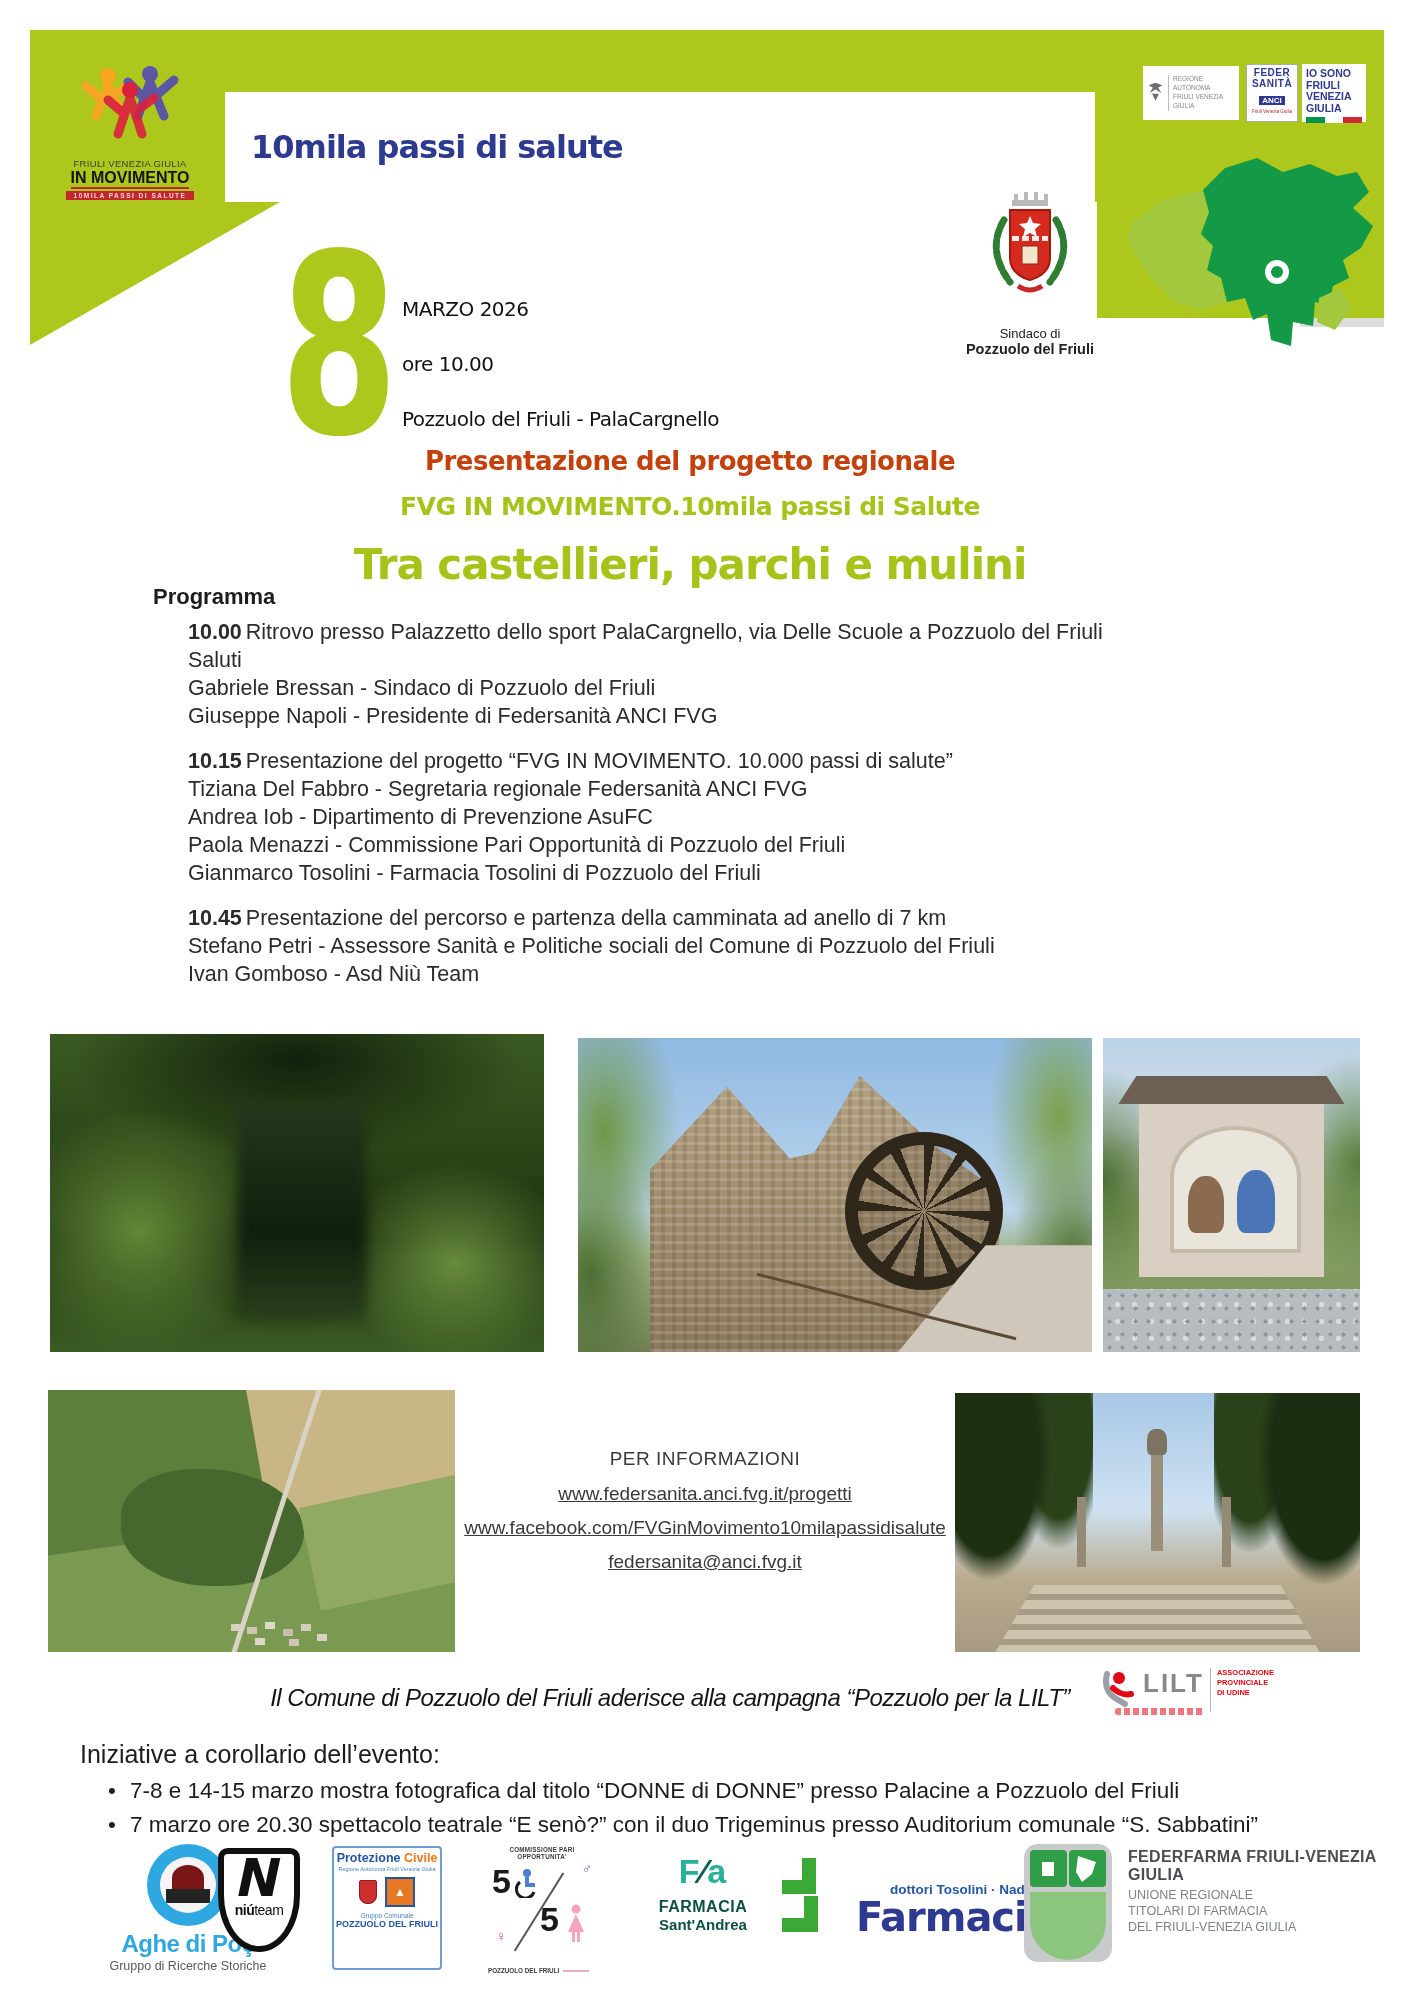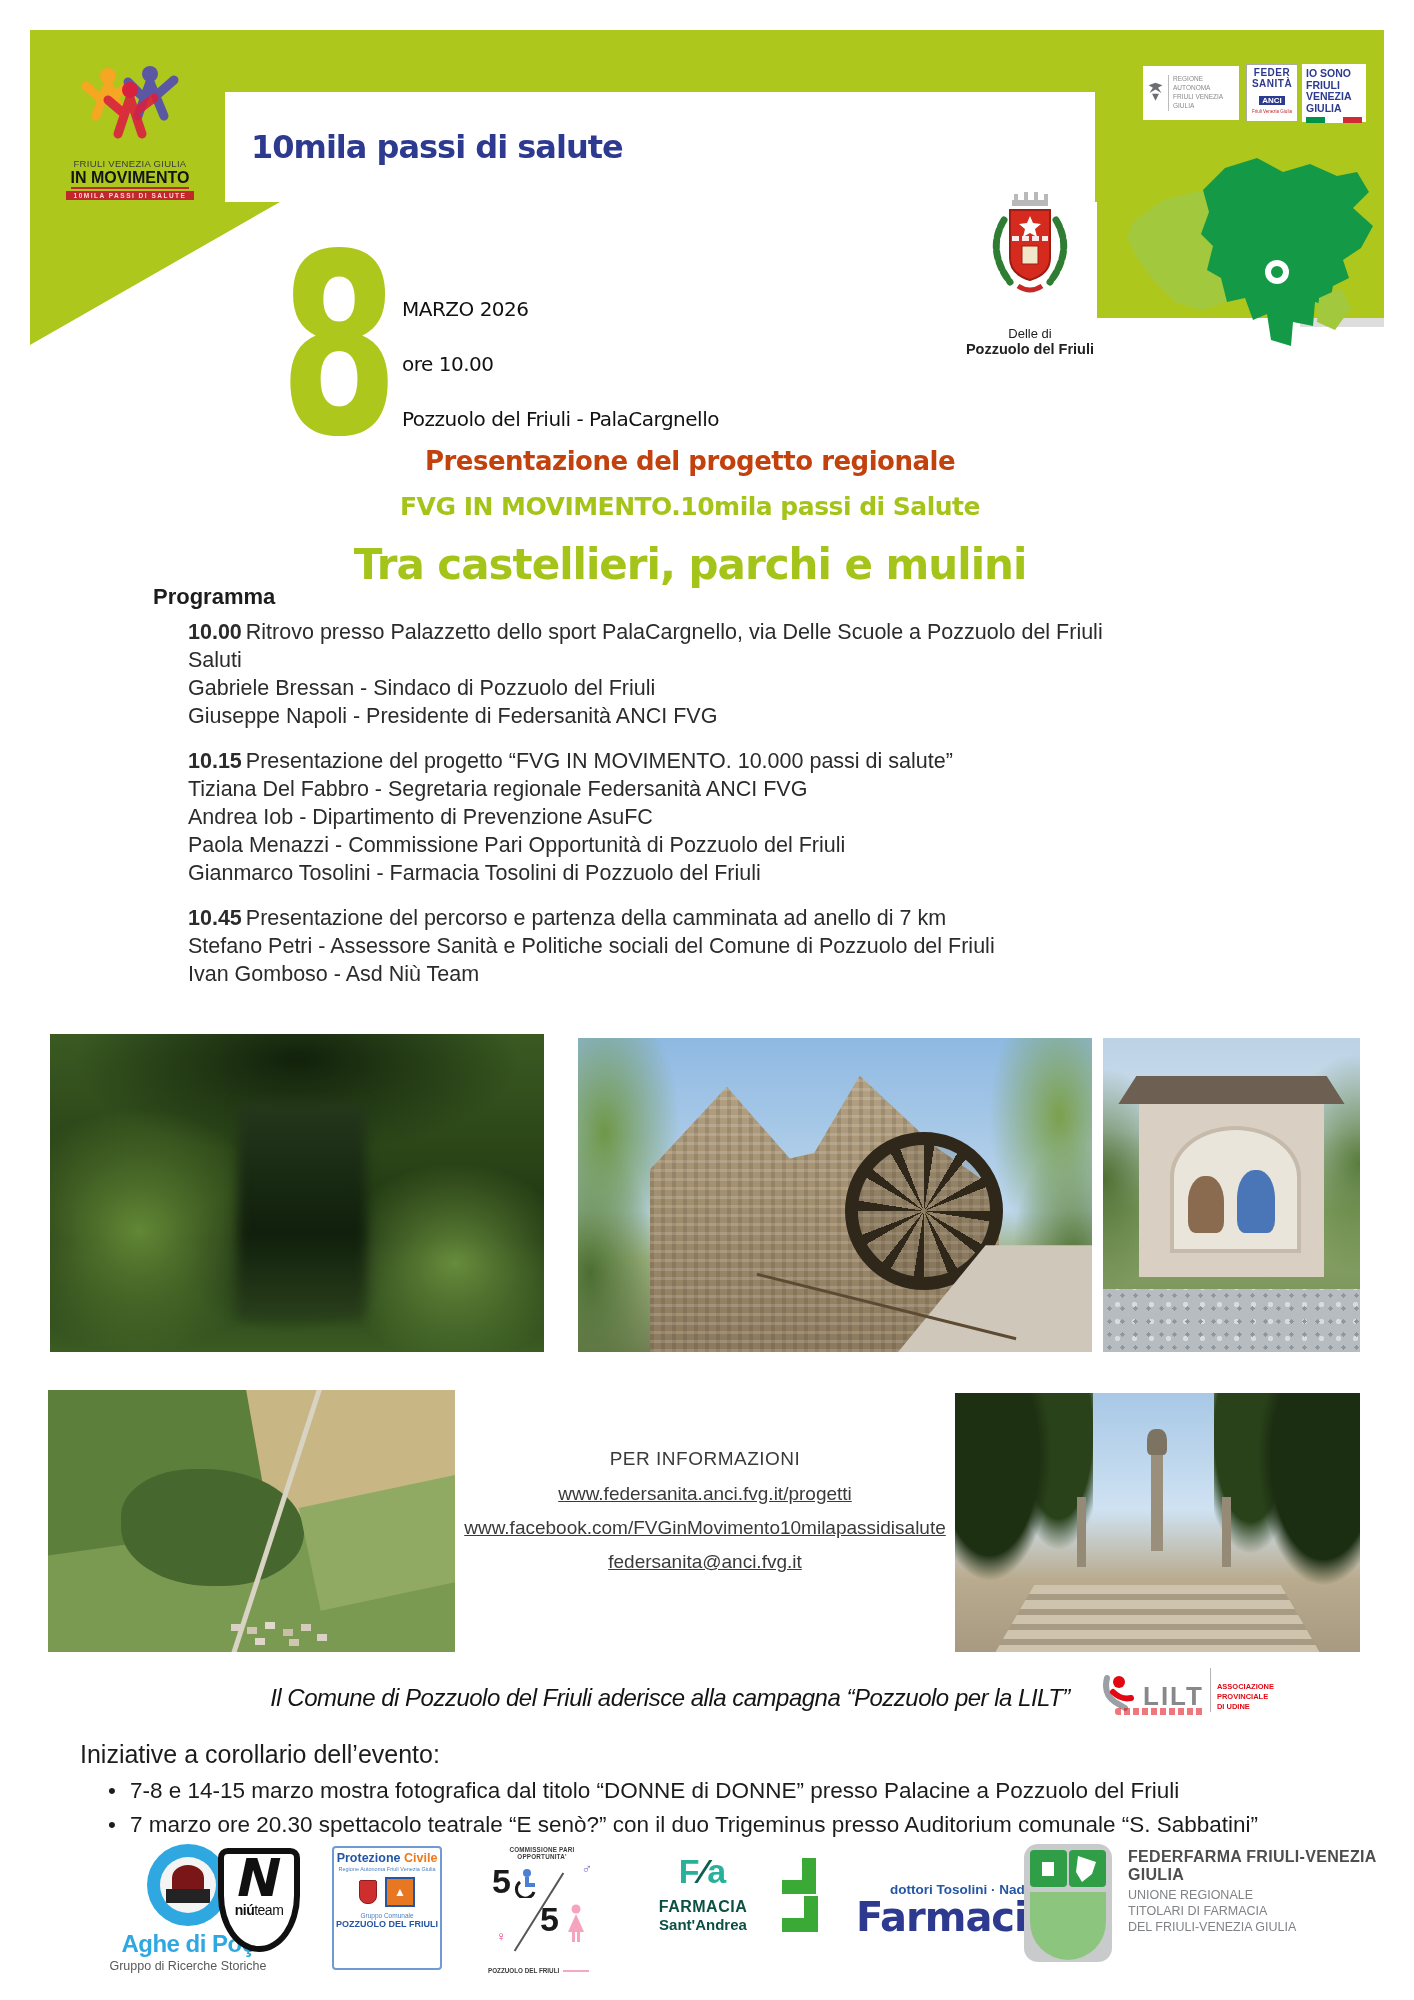--- a/index.html
+++ b/index.html
@@ -122,21 +122,21 @@
       background:repeating-linear-gradient(180deg,#cec4ad 0 9px,#a79b83 9px 15px);clip-path:polygon(12% 0,88% 0,100% 100%,0 100%);}
 
   
   .info{position:absolute;left:455px;top:1448px;width:500px;text-align:center;color:#3a3a3a;}
   .info-h{font-size:19px;letter-spacing:.5px;margin-bottom:13px;}
   .info a, .info .lnk{display:block;font-size:19px;color:#3a3a3a;text-decoration:underline;margin-bottom:12px;}
 
   
   .campaign{position:absolute;left:230px;top:1684px;width:880px;text-align:center;
       font-style:italic;font-size:24px;color:#141414;letter-spacing:-.5px;}
-  .lilt{position:absolute;left:1103px;top:1668px;display:flex;align-items:flex-end;gap:6px;}
+  .lilt{position:absolute;left:1103px;top:1668px;display:flex;align-items:flex-start;gap:6px;}
   .lilt-name{font-size:26px;font-weight:bold;color:#86888a;letter-spacing:2px;}
   .lilt-div{width:1px;height:44px;background:#b5b5b5;}
   .lilt-sub{font-size:7.5px;font-weight:bold;color:#e30613;width:58px;line-height:1.35;}
   .lilt-tag{position:absolute;left:12px;top:40px;width:90px;height:7px;
       background:repeating-linear-gradient(90deg,#e30613 0 6px,transparent 6px 9px);opacity:.55;border-radius:3px;}
 
   
   .init-h{position:absolute;left:80px;top:1740px;font-size:25px;color:#1c1c1c;}
   .init-list{position:absolute;left:106px;top:1774px;width:1240px;font-size:22.5px;color:#1c1c1c;line-height:34px;}
   .init-item{padding-left:24px;position:relative;}
@@ -260,21 +260,21 @@
     <svg width="120" height="128" viewBox="0 0 120 128">
       <path d="M42 8 h36 v6 h-36 z M44 2 h4 v6 h-4z M54 0 h4 v8 h-4z M64 0 h4 v8 h-4z M74 2 h4 v6 h-4z" fill="#b9b9b9"></path>
       <path d="M40 18 h40 v48 q0 16 -20 22 q-20 -6 -20 -22 Z" fill="#d52b1e" stroke="#9e1c12" stroke-width="2"></path>
       <path d="M60 24 l3 7 8 1 -6 5 2 8 -7 -4 -7 4 2 -8 -6 -5 8 -1 Z" fill="#fff"></path>
       <path d="M42 44 h7 v5 h-7z M52 44 h7 v5 h-7z M62 44 h7 v5 h-7z M72 44 h6 v5 h-6z" fill="#fff" opacity=".9"></path>
       <rect x="52" y="54" width="16" height="18" fill="#f2e6c8" stroke="#9e1c12"></rect>
       <path d="M34 28 q-18 30 6 62" fill="none" stroke="#2e7d32" stroke-width="7" stroke-dasharray="7 4" stroke-linecap="round"></path>
       <path d="M86 28 q18 30 -6 62" fill="none" stroke="#2e7d32" stroke-width="7" stroke-dasharray="7 4" stroke-linecap="round"></path>
       <path d="M48 94 q12 8 24 0" fill="none" stroke="#c62828" stroke-width="5"></path>
     </svg>
-    <div class="comune-l1">Delle di</div>
+    <div class="comune-l1">Sindaco di</div>
     <div class="comune-l2">Pozzuolo del Friuli</div>
   </div>
 
   <div class="big8">8</div>
   <div class="when">
     <div>MARZO 2026</div>
     <div>ore 10.00</div>
     <div>Pozzuolo del Friuli - PalaCargnello</div>
   </div>
 

